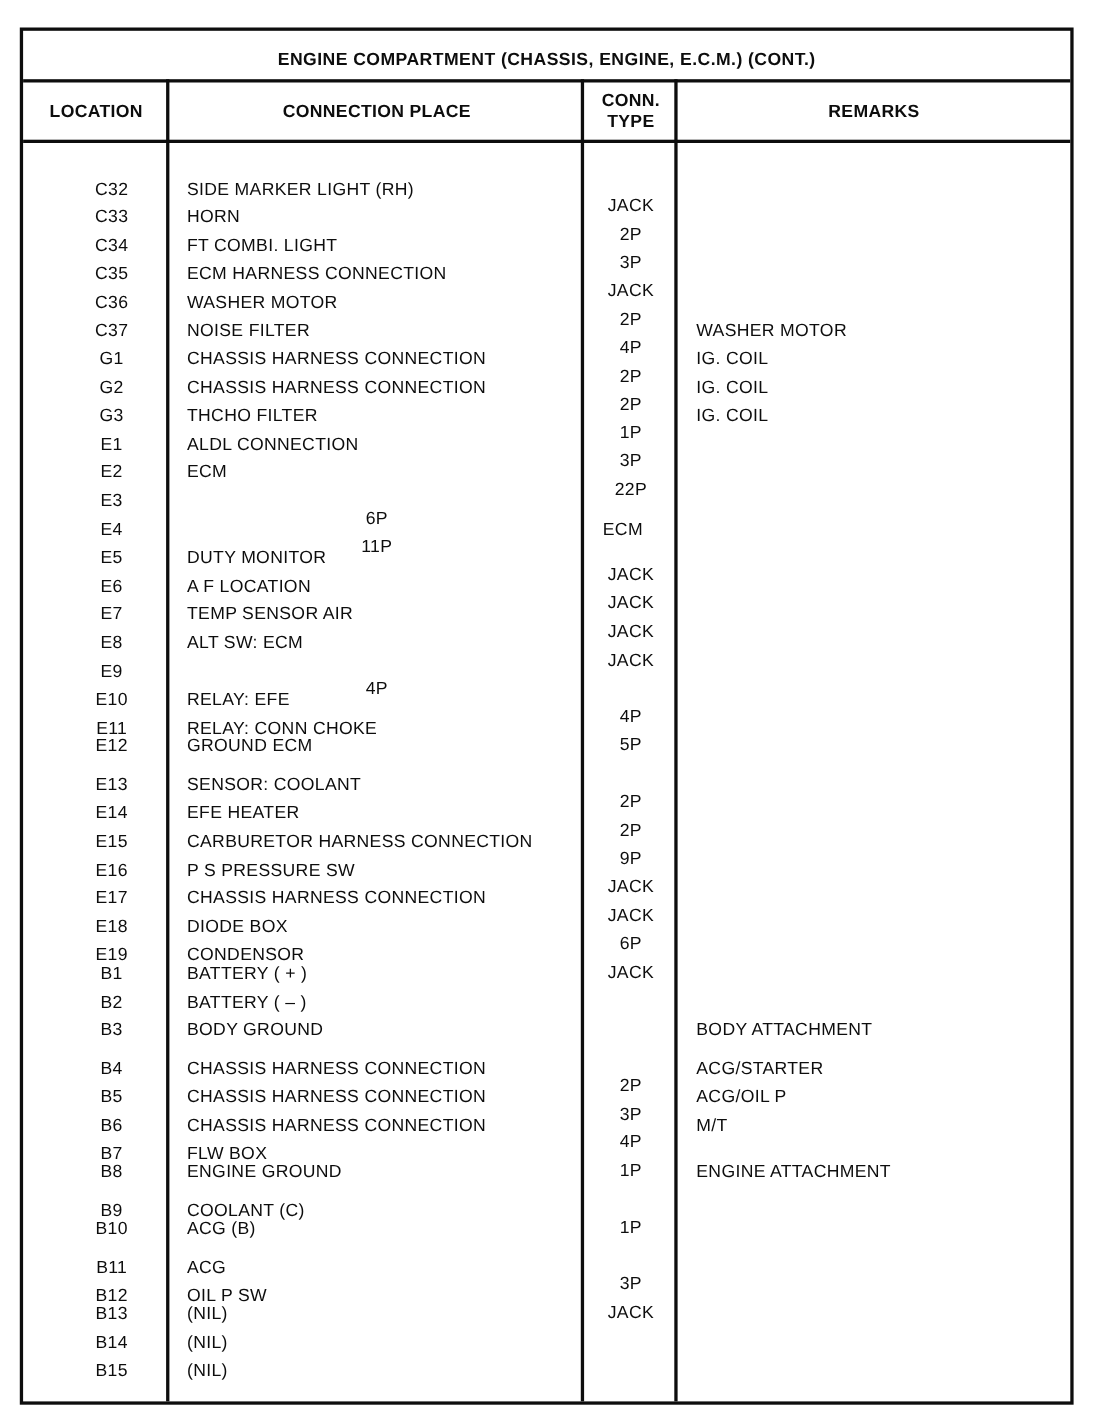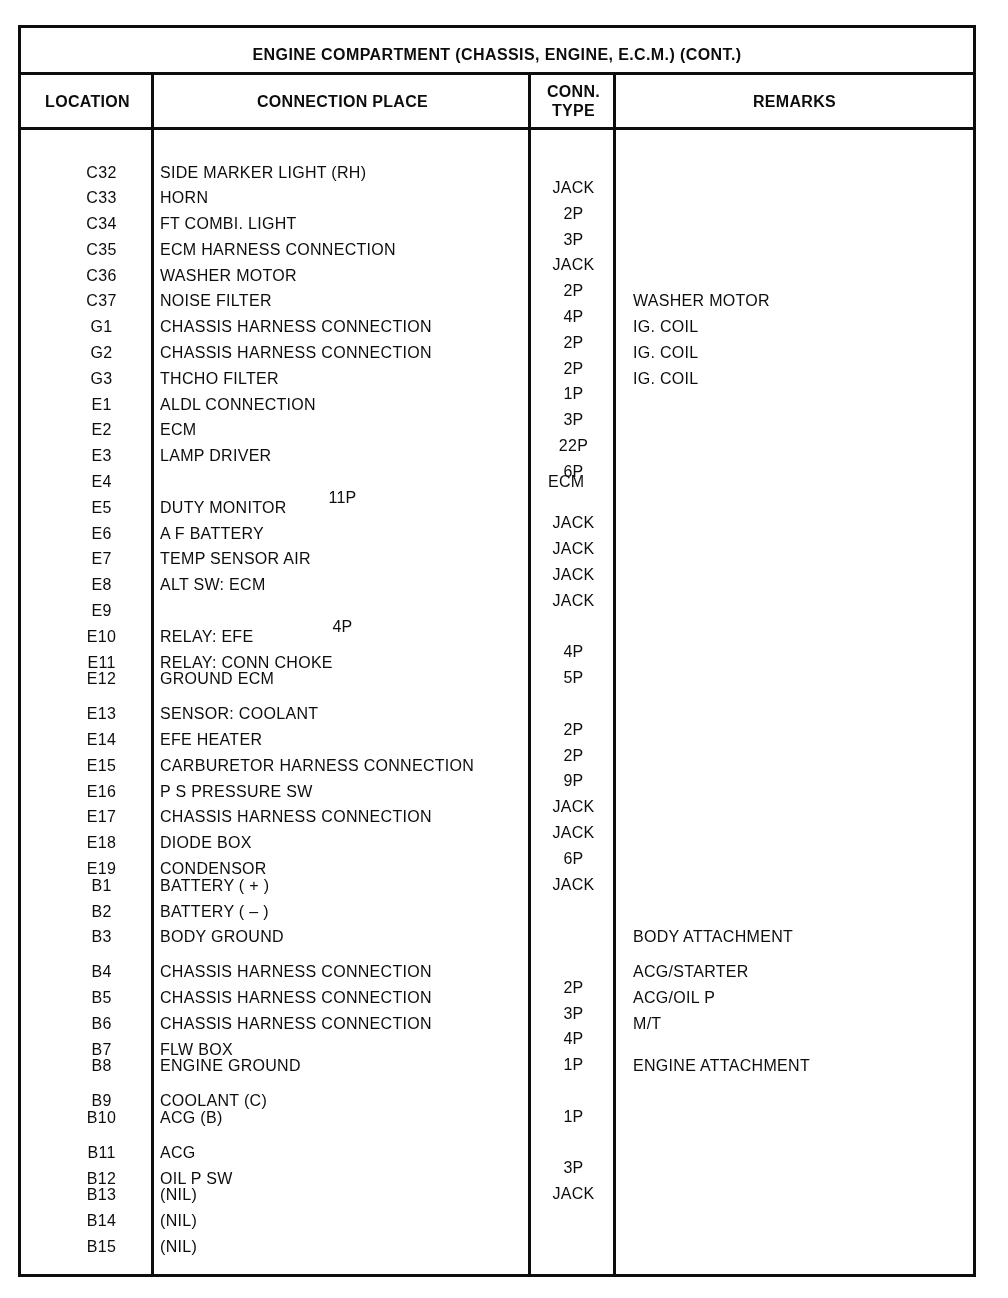--- a/index.html
+++ b/index.html
@@ -55,21 +55,21 @@
     overflow:hidden;
   }
   .row {
     height:25.8px;
     display:grid; grid-template-columns:133px 377px 85px auto;
     align-items:center;
     font-size:16px; font-weight:400; letter-spacing:0.3px;
     white-space:nowrap;
   }
   .c-loc  { text-align:center; padding-left:28px; }
-  .c-place{ padding-left:6px; }
+  .c-place{ padding-left:16px; }
   .c-conn { text-align:center;margin-top:31px; }
   .c-rem  { padding-left:17px; }
 </style>
 </head>
 <body>
 
 <div class="page">
   <div class="conn-table">
 
     <div class="title-row">ENGINE COMPARTMENT (CHASSIS, ENGINE, E.C.M.) (CONT.)</div>
@@ -154,38 +154,37 @@
           <div class="c-rem"></div>
         </div>
         <div class="row">
           <div class="c-loc">E2</div>
           <div class="c-place">ECM</div>
           <div class="c-conn">22P</div>
           <div class="c-rem"></div>
         </div>
         <div class="row">
           <div class="c-loc">E3</div>
-          <div class="c-place">LAMP DRIVER</div>
           <div class="c-conn">6P</div>
           <div class="c-rem"></div>
         </div>
         <div class="row">
           <div class="c-loc">E4</div>
           <div class="c-conn">11P</div>
           <div class="c-rem">ECM</div>
         </div>
         <div class="row">
           <div class="c-loc">E5</div>
           <div class="c-place">DUTY MONITOR</div>
           <div class="c-conn">JACK</div>
           <div class="c-rem"></div>
         </div>
         <div class="row">
           <div class="c-loc">E6</div>
-          <div class="c-place">A F BATTERY</div>
+          <div class="c-place">A F LOCATION</div>
           <div class="c-conn">JACK</div>
           <div class="c-rem"></div>
         </div>
         <div class="row">
           <div class="c-loc">E7</div>
           <div class="c-place">TEMP SENSOR AIR</div>
           <div class="c-conn">JACK</div>
           <div class="c-rem"></div>
         </div>
         <div class="row">

